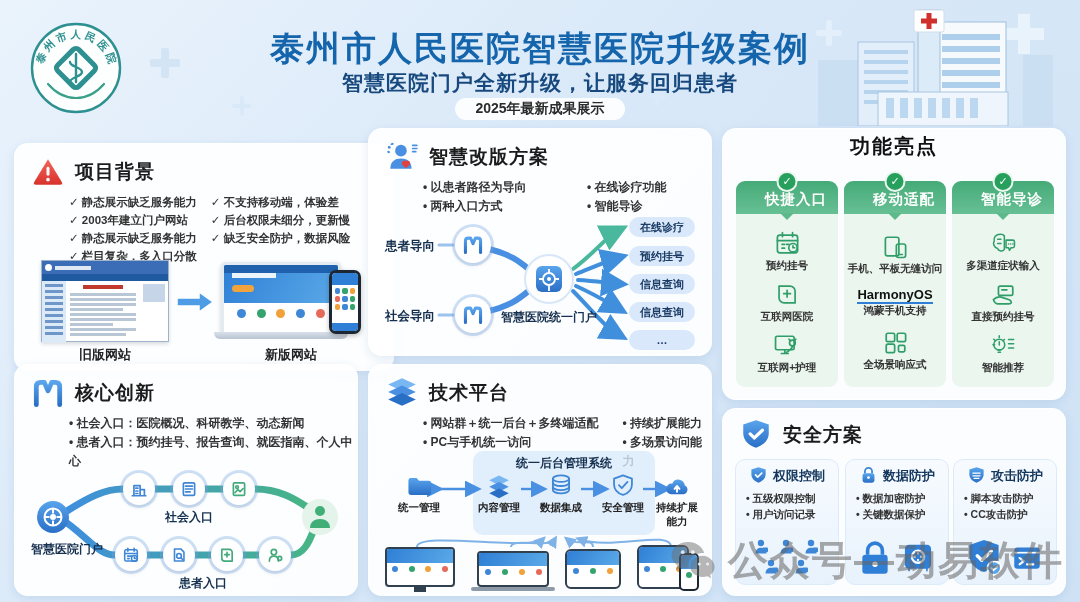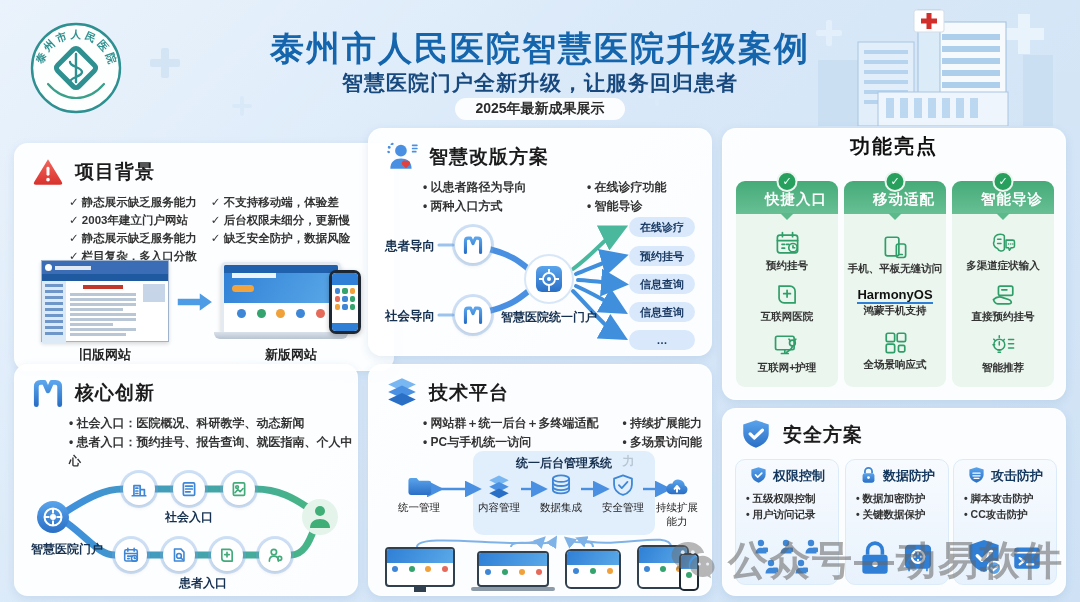--- a/index.html
+++ b/index.html
@@ -77,21 +77,21 @@
   .ncirc { position:absolute; width:32px; height:32px; border-radius:50%; background:#fff;
     box-shadow:0 0 0 3px rgba(120,170,230,.35),0 2px 5px rgba(0,0,0,.12);
     display:flex; align-items:center; justify-content:center; }
   .ncirc svg { width:18px; height:18px; }
   .pill { position:absolute; width:66px; height:20px; border-radius:10px; background:#d9e9fb;
     color:#1c3c66; font-size:11px; font-weight:800; text-align:center; line-height:20px; }
 
   
   .pipe-item { position:absolute; width:64px; text-align:center; }
   .pipe-item svg { width:26px; height:26px; display:block; margin:0 auto; }
-  .pipe-item .pl { margin-top:2px; font-size:10.5px; font-weight:400; color:#222; }
+  .pipe-item .pl { margin-top:2px; font-size:10.5px; font-weight:700; color:#222; }
   .dev { position:absolute; background:#fff; border:2px solid #31404f; border-radius:4px; overflow:hidden; }
   .dev .dh { height:40%; background:linear-gradient(120deg,#2f7fd6,#5aa9e8); }
   .dev .dd { display:flex; justify-content:space-around; padding-top:3px; }
   .dev .dd i { width:6px; height:6px; border-radius:50%; }
 
   
   .fh-title { text-align:center; font-size:20px; font-weight:800; color:#111; padding-top:4px; letter-spacing:2px; }
   .fcard { position:absolute; top:52px; width:102px; height:206px; }
   .fcheck { position:absolute; left:50%; top:-10px; transform:translateX(-50%); width:21px; height:21px;
     border-radius:50%; background:#27a05e; border:2px solid #eaf6ee; color:#fff; font-size:11px; font-weight:900;

